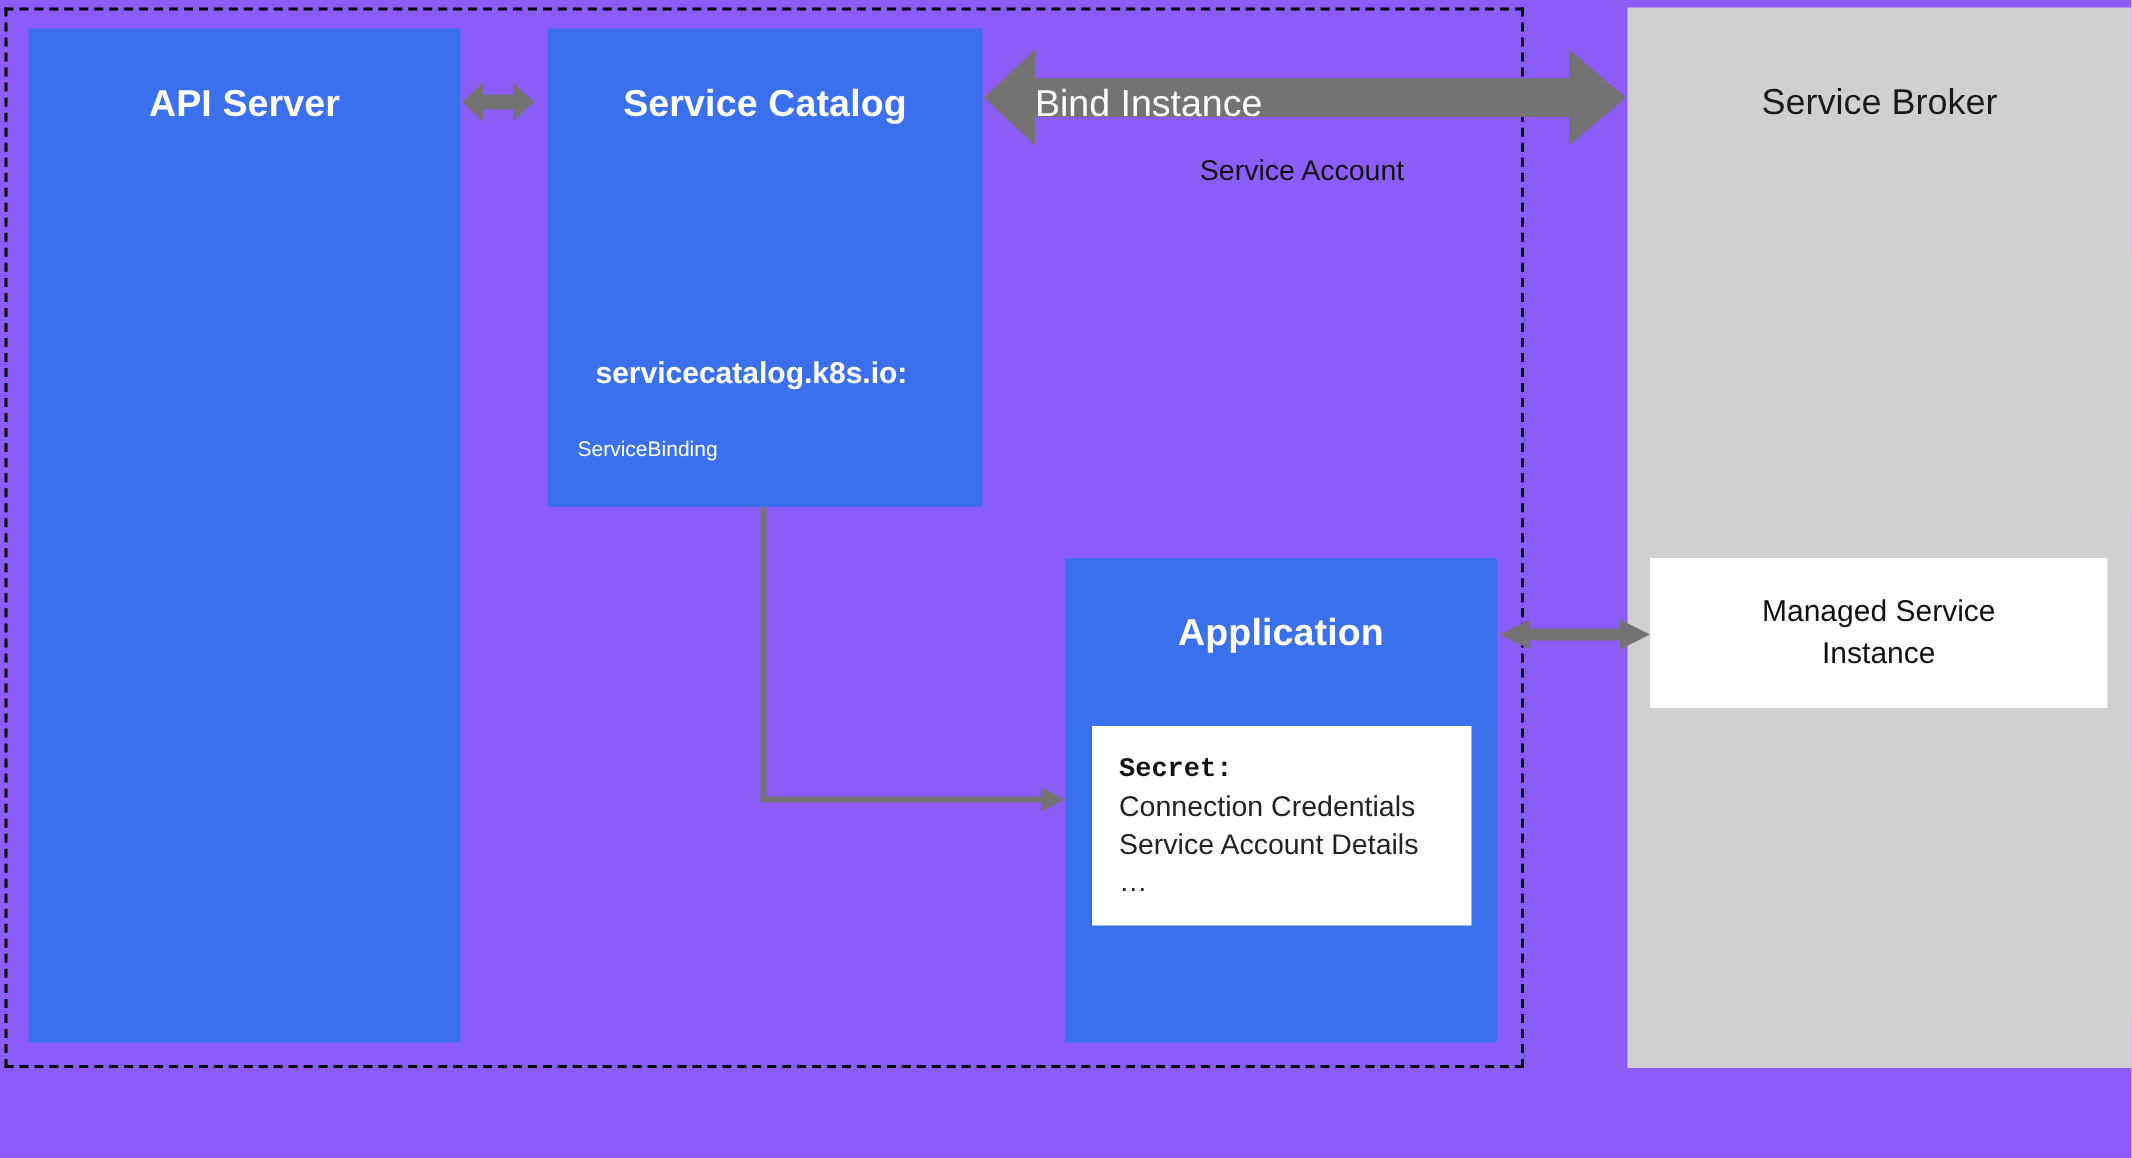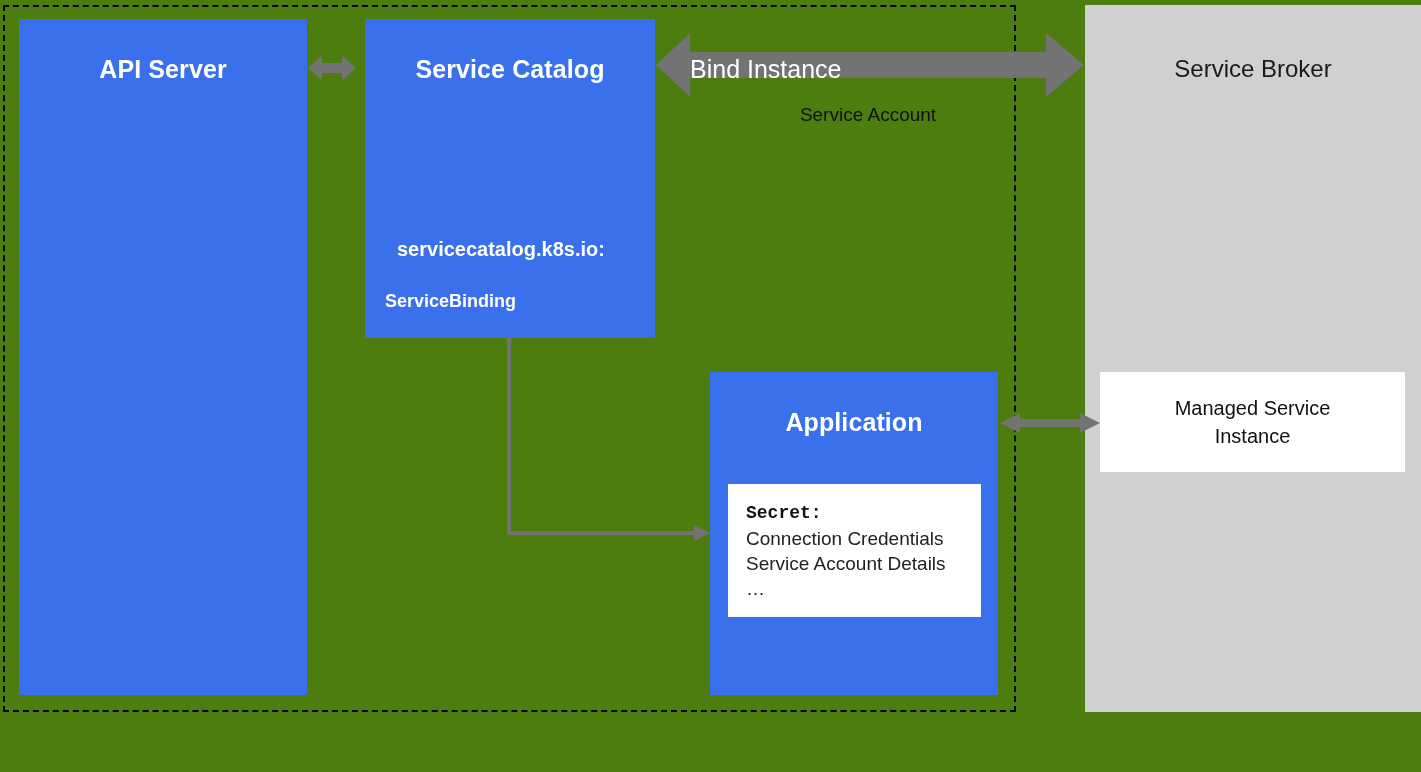--- a/index.html
+++ b/index.html
@@ -9,21 +9,21 @@
     background: #ffffff;
   }
   body {
     font-family: "Liberation Sans", sans-serif;
     -webkit-font-smoothing: antialiased;
   }
   #canvas {
     position: relative;
     width: 1421px;
     height: 772px;
-    background: #4d7c0f;
+    background: #8b5cf6;
     overflow: hidden;
   }
 
   
   .box {
     position: absolute;
     box-sizing: border-box;
   }
   .blue-box {
     background: #3a70ec;
@@ -71,22 +71,22 @@
     position: absolute;
     color: #ffffff;
     font-size: 20px;
     font-weight: bold;
     white-space: nowrap;
     margin-left: 12px;
   }
   .kind-regular {
     position: absolute;
     color: #ffffff;
-    font-size: 18px;
-    font-weight: bold;
+    font-size: 14px;
+    font-weight: normal;
     white-space: nowrap;
     text-align: center;
   }
   .secret-title {
     font-weight: bold;
     color: #111111;
     font-size: 18px;
     display: block;
     line-height: 25px;
     font-family: Liberation Mono, monospace;

